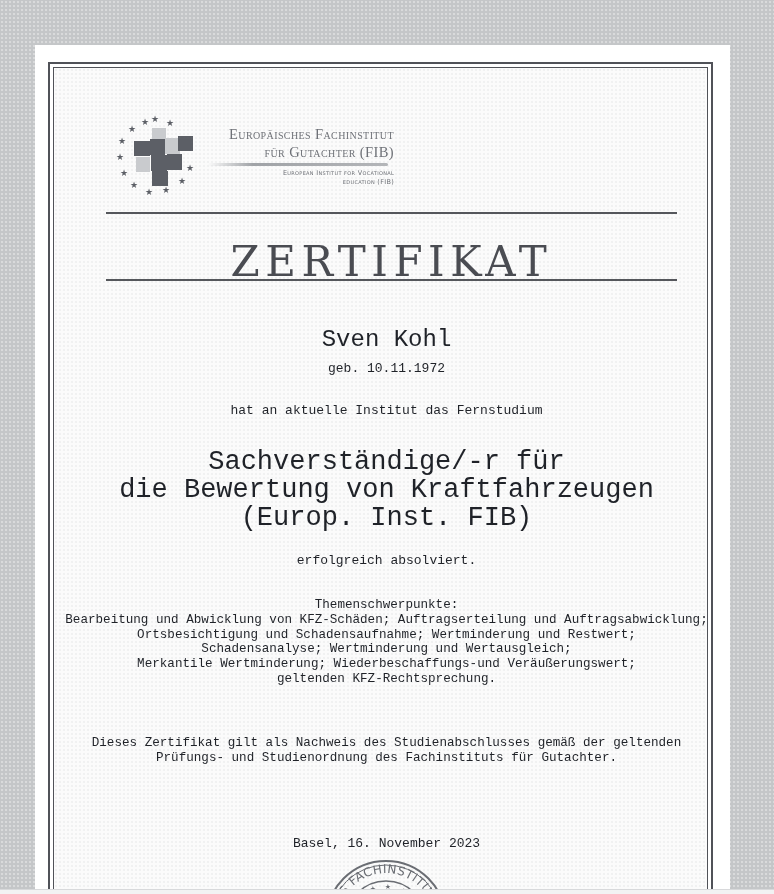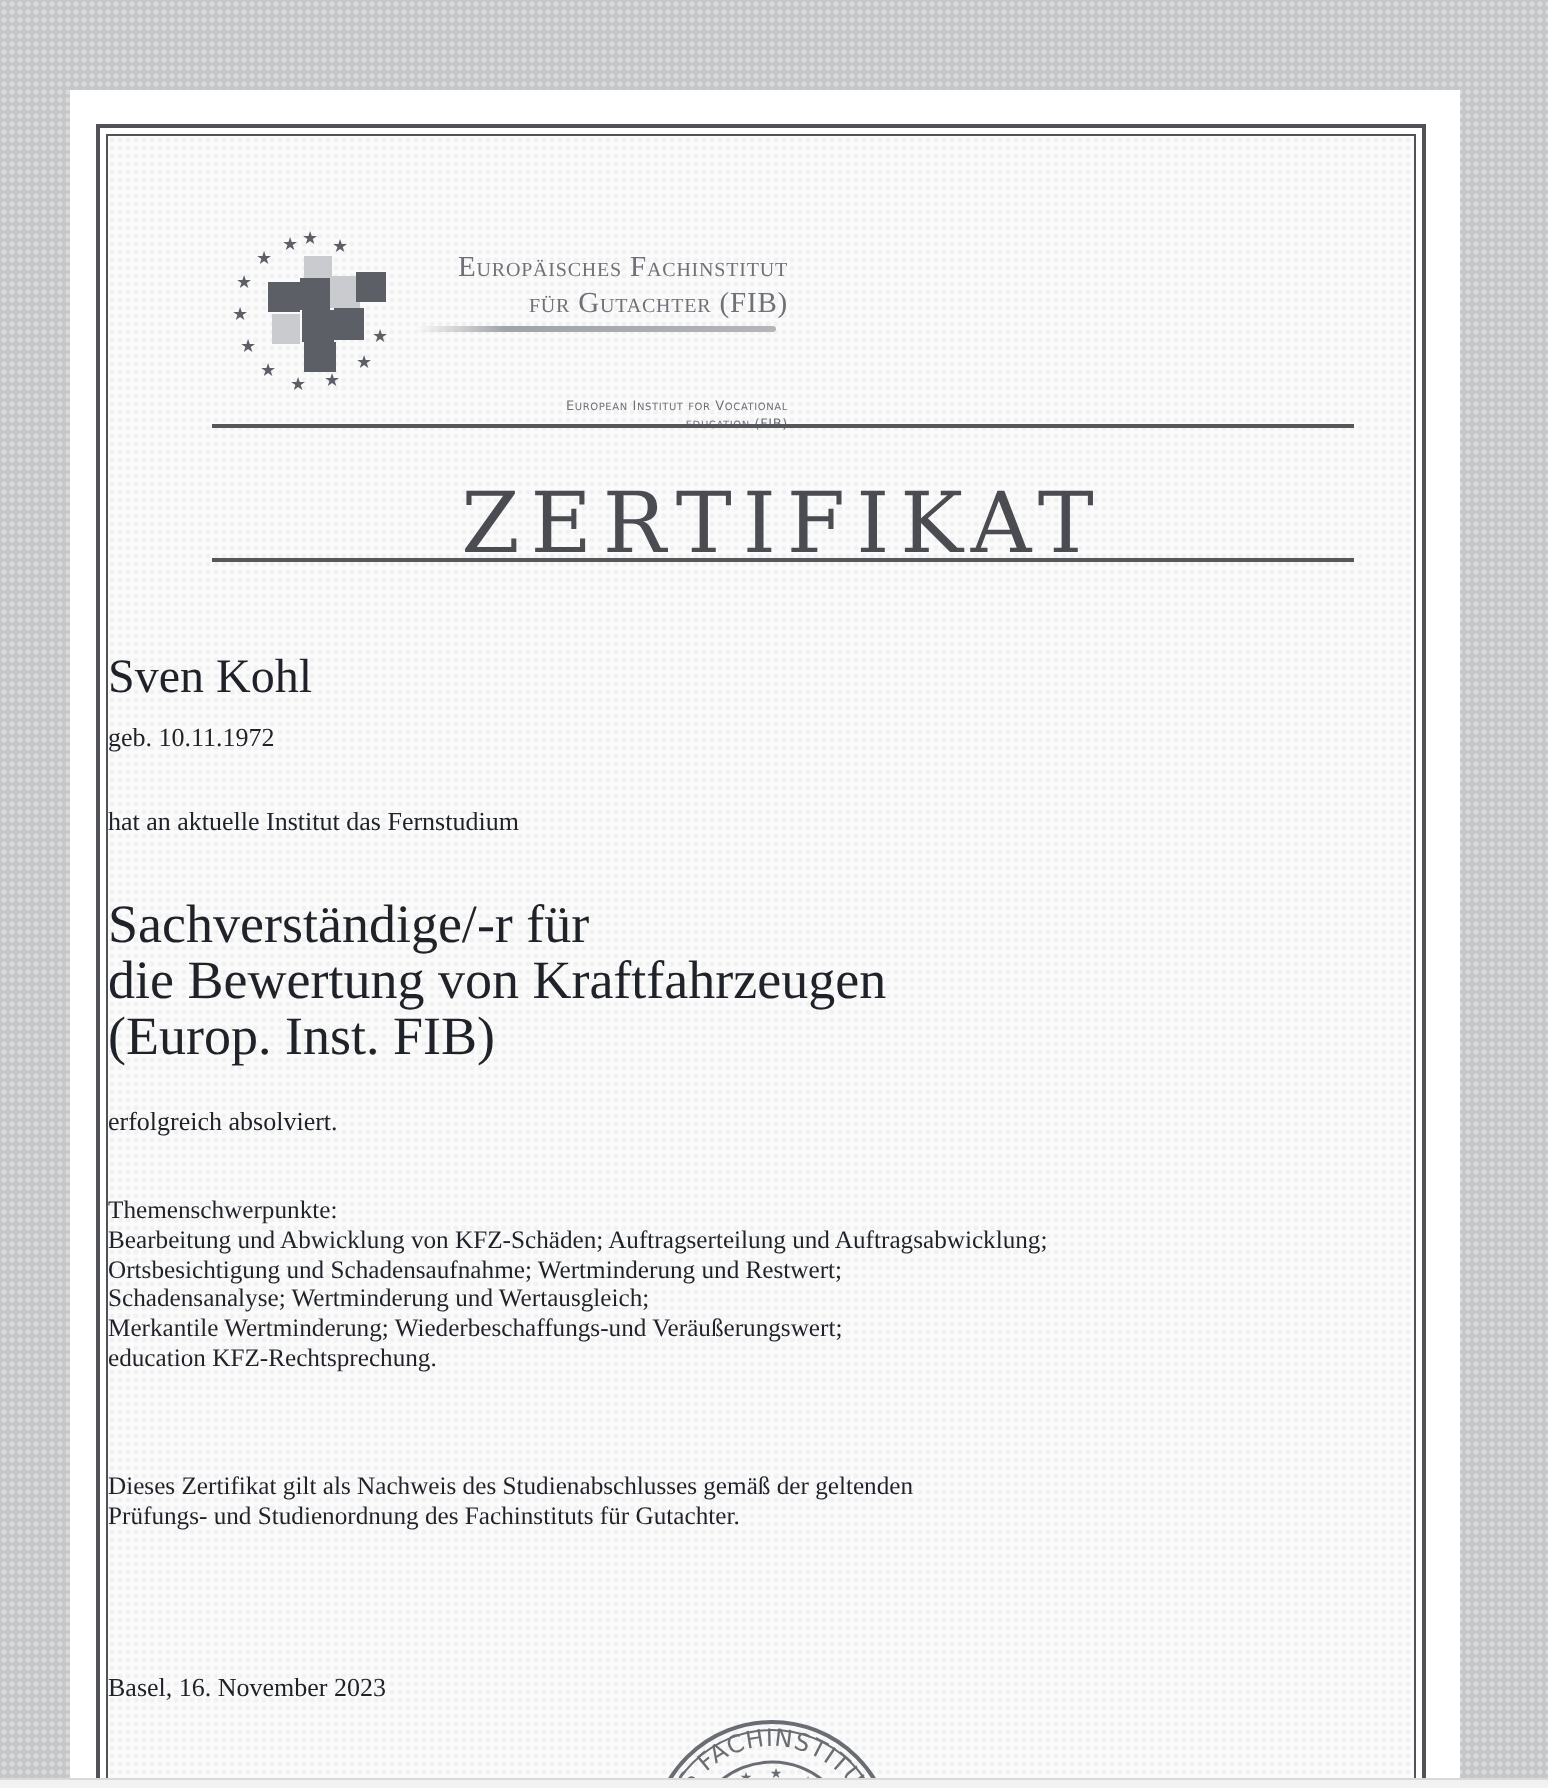--- a/index.html
+++ b/index.html
@@ -36,33 +36,32 @@
   }
   .logo-swoosh {
     position:absolute; left:96px; top:55px; width:180px; height:3px;
     background:linear-gradient(90deg, rgba(160,162,166,0) 0%, #a0a3a7 25%, #b4b6b9 100%);
     border-radius:2px;
   }
   .logo-sub {
     position:absolute; left:110px; top:61px; width:172px; text-align:right;
     color:#6e7177; font-size:6.5px; line-height:9px; letter-spacing:0.3px;
     font-variant:small-caps;
-    margin-top:30px;
   }
   .rule {
     position:absolute; left:52px; width:571px; height:2px; background:#55575c;
   }
   .title {
     position:absolute; left:52px; width:571px; top:169px; text-align:center;
     font-family:"DejaVu Serif", "Liberation Serif", serif;
     font-size:42px; letter-spacing:5.5px; color:#4a4c52; font-weight:normal;
   }
   .center-text {
-    position:absolute; left:0; width:665px; text-align:left; color:#1f2228;
-    font-family:Liberation Serif, serif;
+    position:absolute; left:0; width:665px; text-align:center; color:#1f2228;
+    font-family:Liberation Mono, monospace;
   }
   .name { top:258px; font-size:24px; }
   .birth { top:293px; font-size:13px; }
   .intro { top:335px; font-size:13px; }
   .course { top:380px; font-size:27px; line-height:28px; }
   .completed { top:485px; font-size:13px; }
   .topics { top:530px; font-size:12.6px; line-height:14.8px; }
   .notice { top:668px; font-size:12.6px; line-height:15px; }
   .date { top:768px; font-size:13px; }
   .seal { position:absolute; left:262px; top:783px; }
@@ -131,21 +130,21 @@
       </div>
 
       <div class="center-text completed">erfolgreich absolviert.</div>
 
       <div class="center-text topics">
         <div>Themenschwerpunkte:</div>
         <div>Bearbeitung und Abwicklung von KFZ-Schäden; Auftragserteilung und Auftragsabwicklung;</div>
         <div>Ortsbesichtigung und Schadensaufnahme; Wertminderung und Restwert;</div>
         <div>Schadensanalyse; Wertminderung und Wertausgleich;</div>
         <div>Merkantile Wertminderung; Wiederbeschaffungs-und Veräußerungswert;</div>
-        <div>education KFZ-Rechtsprechung.</div>
+        <div>geltenden KFZ-Rechtsprechung.</div>
       </div>
 
       <div class="center-text notice">
         <div>Dieses Zertifikat gilt als Nachweis des Studienabschlusses gemäß der geltenden</div>
         <div>Prüfungs- und Studienordnung des Fachinstituts für Gutachter.</div>
       </div>
 
       <div class="center-text date">Basel, 16. November 2023</div>
 
       <svg class="seal" width="140" height="110" viewBox="0 0 140 110">

